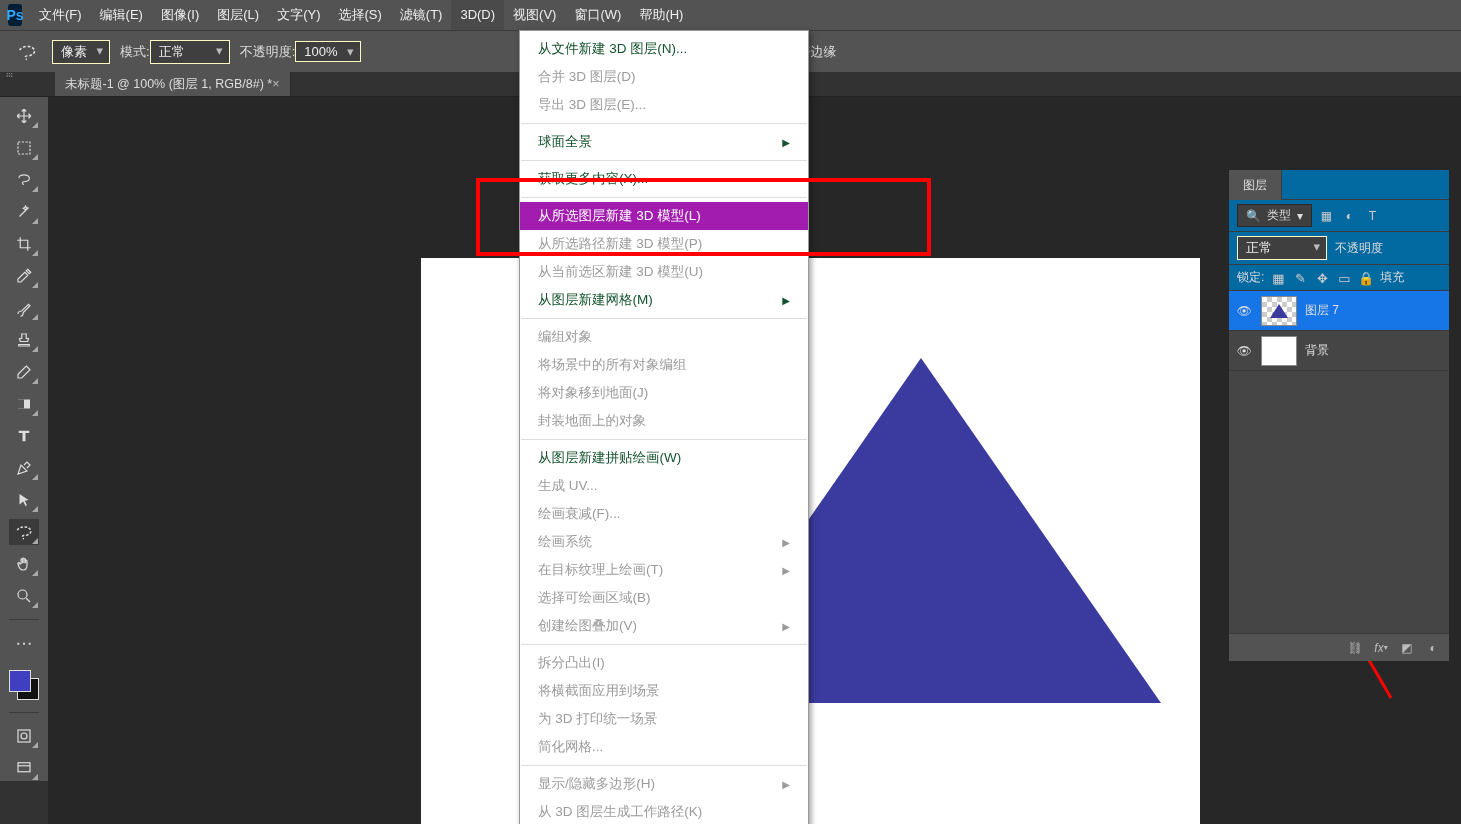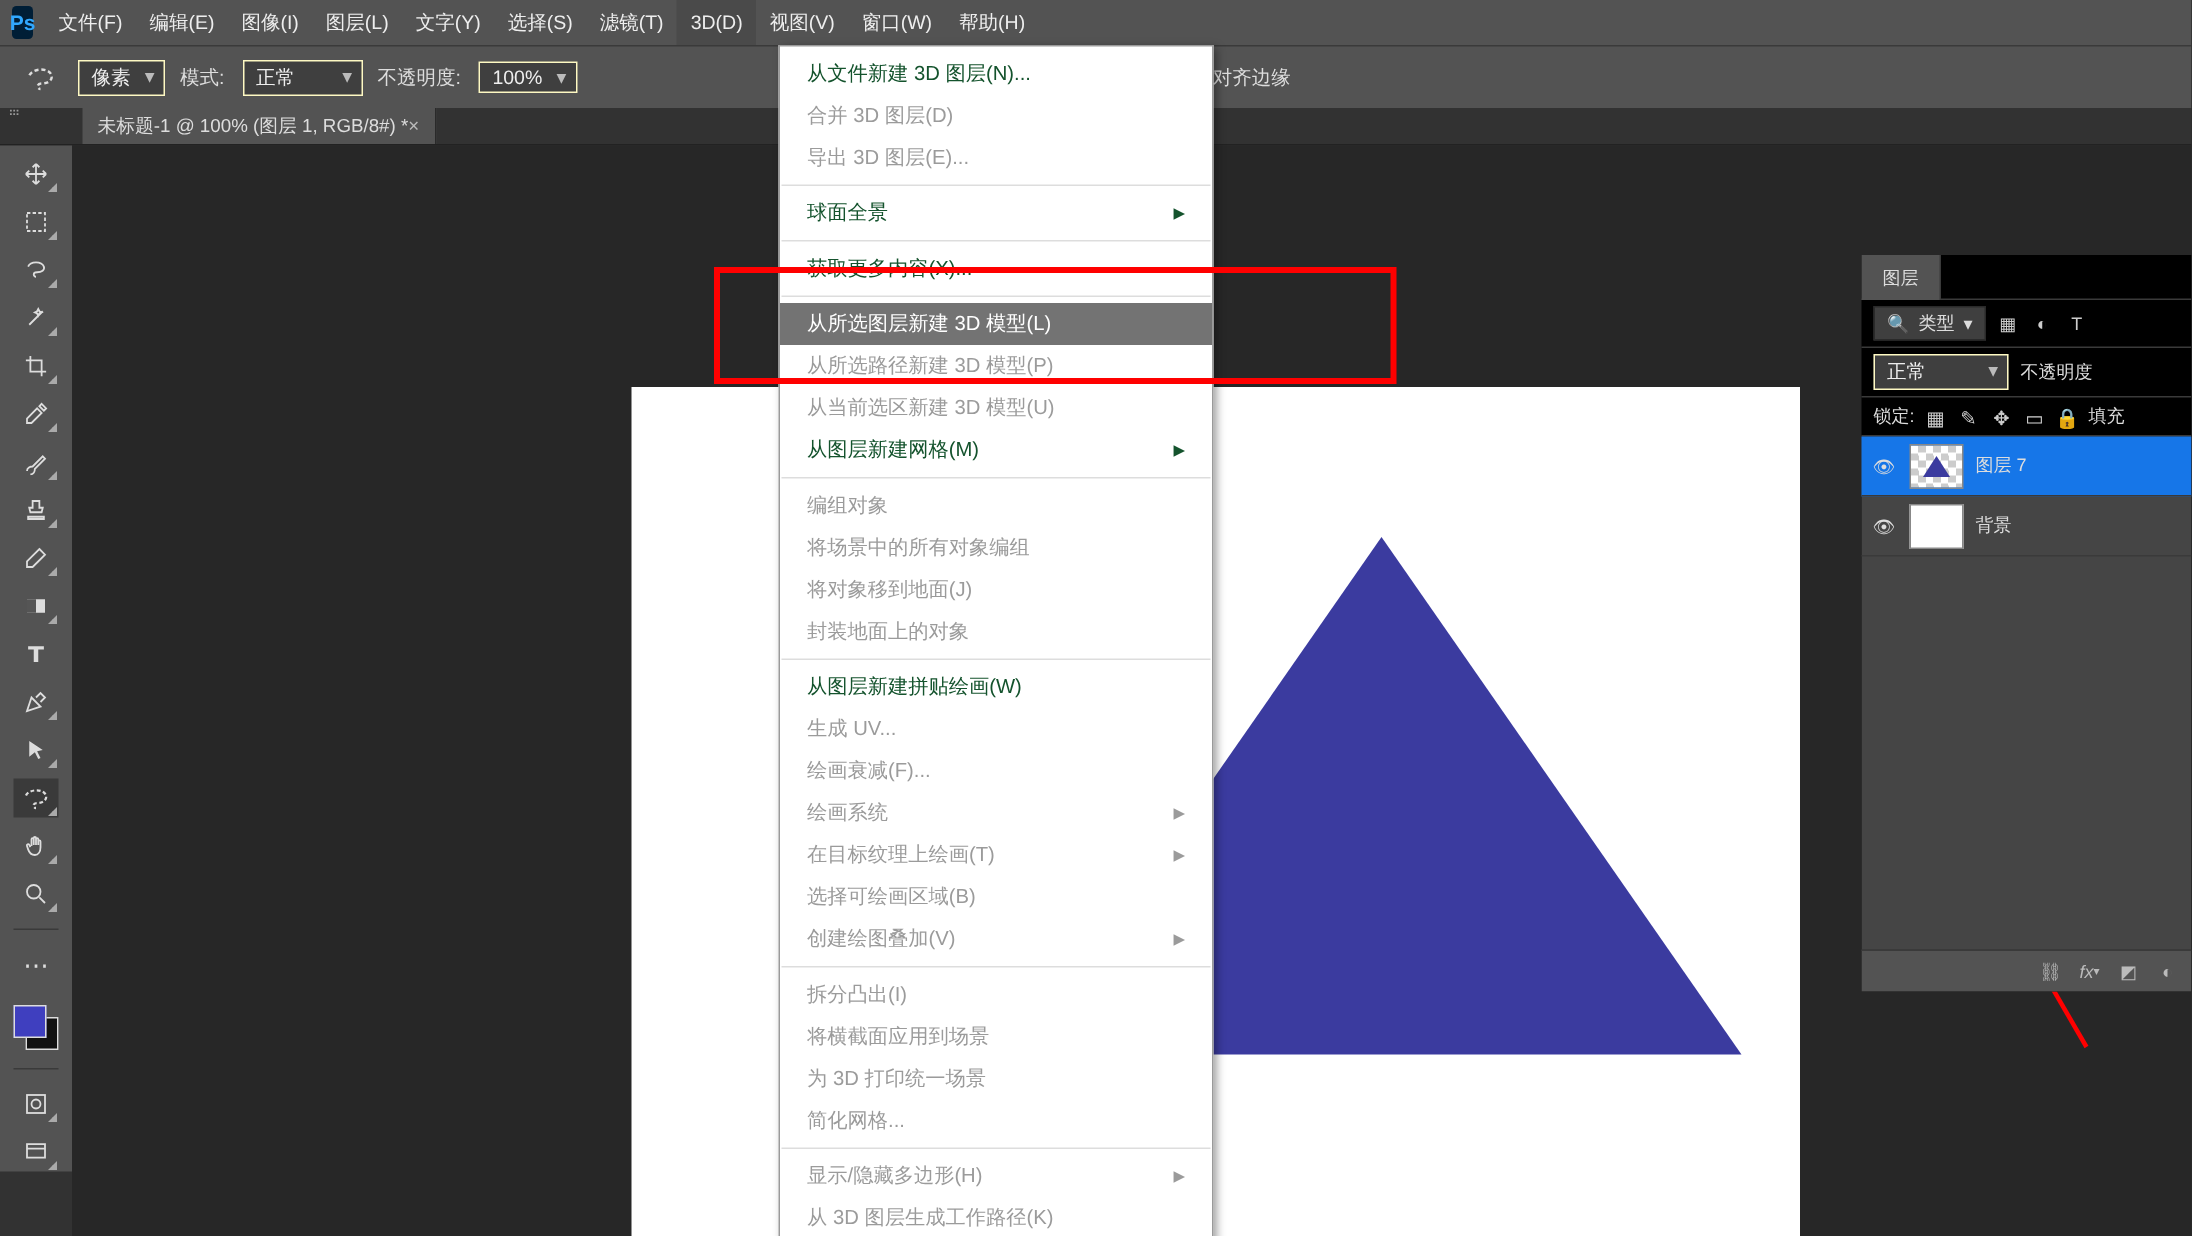--- a/index.html
+++ b/index.html
@@ -6,21 +6,21 @@
 body { background: #323232; width: 1461px; height: 824px; overflow: hidden; position: relative; color: #ccc; font-size: 13px; }
 
 
 .menubar { height: 30px; background: #535353; display: flex; align-items: center; padding: 0 4px; }
 .ps-logo { width: 14px; height: 22px; background: #001e36; color:#31a8ff; display:flex;align-items:center;justify-content:center; font-weight:bold; font-size:14px; margin:0 8px 0 4px; border-radius:3px;}
 .menu-item { padding: 0 9px; line-height:30px; color: #eee; font-size: 13px; cursor:default;text-align:right; }
 .menu-item.open { background:#4a4a4a; }
 
 
 .optionsbar { height: 42px; background: #535353; border-top:1px solid #3a3a3a; display:flex; align-items:center; padding:0 12px; gap:10px; color:#ddd; font-size:13px;}
-.ob-field { display:flex; align-items:center; gap:12px;}
+.ob-field { display:flex; align-items:center; gap:0;}
 .ob-select { background:#3f3f3f; border:1px solid #fef9c3; color:#eee; padding:2px 22px 2px 8px; font-size:13px; position:relative;}
 .ob-select::after{content:'▾'; position:absolute; right:6px; top:2px; color:#bbb;}
 .ob-checkbox { width:14px; height:14px; background:#3f3f3f; border:1px solid #2a2a2a; display:inline-block;}
 .ob-swatch { width:30px; height:30px; background:#fff; border:1px solid #888; position:relative;}
 .ob-swatch::before{content:''; position:absolute; left:3px; top:3px; right:3px; bottom:3px; clip-path: polygon(50% 0, 100% 100%, 0 100%); background:#111;}
 .lasso-icn { width:30px; height:30px; display:flex;align-items:center;justify-content:center; color:#ddd; font-size:18px;}
 
 
 .tabstrip { height: 25px; background:#323232; border-bottom:1px solid #222; display:flex; align-items:stretch; padding-left:55px;}
 .doc-tab { background:#535353; color:#ddd; font-size:12.5px; padding:0 10px; display:flex; align-items:center; gap:0; border-right:1px solid #2a2a2a;}
@@ -41,29 +41,29 @@
 .workarea { position:absolute; top:97px; left:48px; right:0; bottom:0; background:#272727; }
 .canvas { position:absolute; left:373px; top:161px; width:779px; height:567px; background:#fff;}
 .triangle { position:absolute; left:260px; top:100px; width:0; height:0; border-left:240px solid transparent; border-right:240px solid transparent; border-bottom:345px solid #3b3b9f;}
 .red-arrow { position:absolute; left:820px; top:190px;}
 .red-arrow svg{ }
 
 
 .dropdown { position:absolute; top:30px; left:519px; width:290px; background:#fff; border:1px solid #9a9a9a; box-shadow:2px 2px 6px rgba(0,0,0,.4); z-index:50; padding:4px 0;}
 .dd-item { padding:5px 18px; color:#14532d; font-size:13.5px; cursor:default; display:flex; align-items:center; justify-content:space-between;}
 .dd-item.disabled{ color:#9b9b9b; }
-.dd-item.hl { background:#737373; color:#fff;}
+.dd-item.hl { background:#a21caf; color:#fff;}
 .dd-sep{ height:1px; background:#ddd; margin:4px 1px;}
 .dd-sub::after{content:'▶'; font-size:10px; color:inherit;}
 
 
 .red-box{ position:absolute; top:178px; left:476px; width:455px; height:78px; border:4px solid #f00; z-index:60; pointer-events:none;}
 
 
-.right-panel{ position:absolute; top:170px; right:0; width:220px; bottom:163px; background:#000000; display:flex; flex-direction:column; color:#ddd; font-size:12px;}
+.right-panel{ position:absolute; top:170px; right:12px; width:220px; bottom:163px; background:#0369a1; display:flex; flex-direction:column; color:#ddd; font-size:12px;}
 .rp-tabs{ height:30px; display:flex; align-items:center; border-bottom:1px solid #3a3a3a;}
 .rp-tab{ padding:0 14px; line-height:30px; background:#535353; border-right:1px solid #3a3a3a;}
 .rp-filter{ display:flex; align-items:center; padding:4px 8px; gap:6px; border-bottom:1px solid #3a3a3a;}
 .rp-filter .srch{flex:0 0 auto; display:flex;align-items:center; gap:6px; background:#3f3f3f; padding:2px 8px; border:1px solid #2a2a2a;}
 .rp-filter .ico{ width:17px; height:17px; display:flex;align-items:center;justify-content:center; color:#ccc;}
 .rp-blend{ display:flex; align-items:center; padding:4px 8px; gap:8px; border-bottom:1px solid #3a3a3a;}
 .rp-lock{ display:flex; align-items:flex-end; padding:4px 8px; gap:6px; border-bottom:1px solid #3a3a3a;}
 .rp-lock .ico{width:16px;height:16px;display:flex;align-items:center;justify-content:center;color:#ccc;font-size:13px;}
 .layers-list{ flex:1; background:#454545;}
 .layer-row{ height:40px; display:flex; align-items:center; gap:8px; padding:0 6px; border-bottom:1px solid #3a3a3a;}

